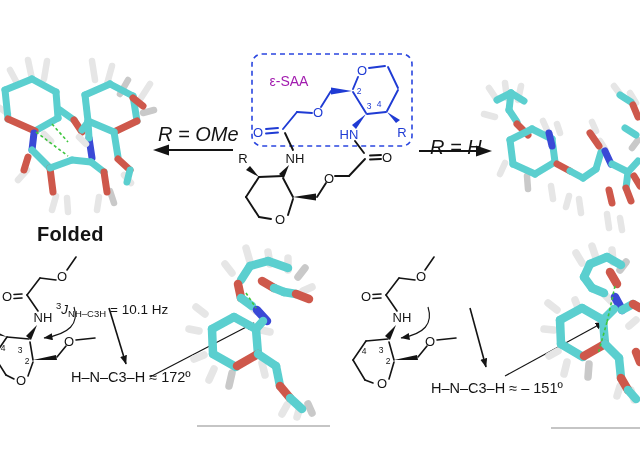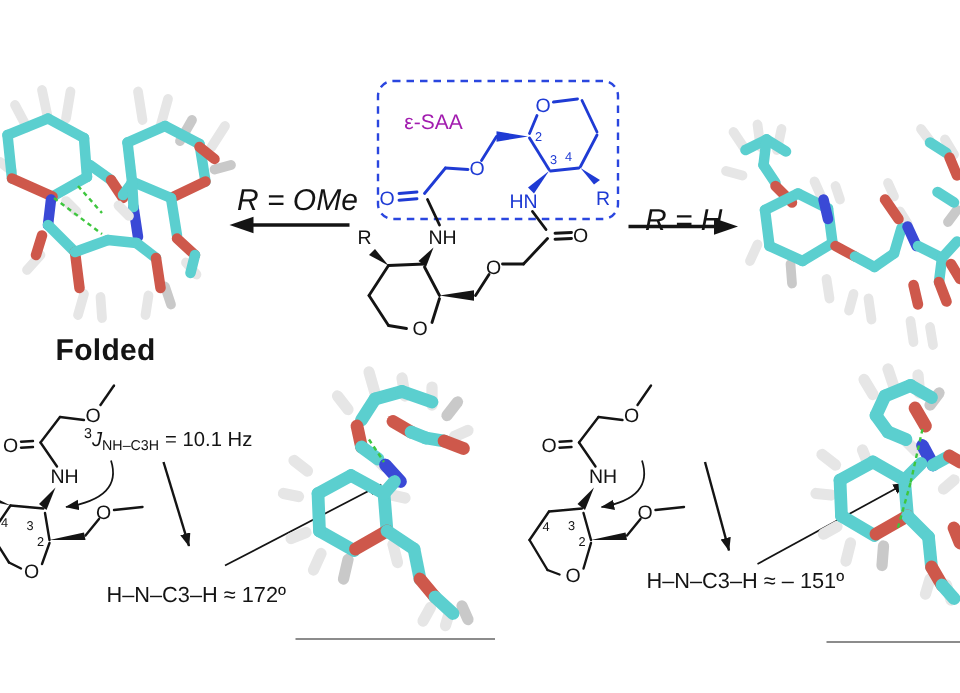--- a/index.html
+++ b/index.html
@@ -367,20 +367,20 @@
 
 <div class="lbl saa" style="left:256px;top:71px;">
   <span>ε-SAA</span>
 </div>
 
 <div class="lbl cond" style="left:158px;top:123px;width:78px;">R = OMe</div>
 <div class="lbl cond" style="left:430px;top:136px;width:46px;">R = H</div>
 
 <div class="lbl bigname" style="left:37px;top:223px;">Folded</div>
 
-<div class="lbl coupling" style="left:56px;top:284px;">
+<div class="lbl coupling" style="left:56px;top:300px;">
   <sup>3</sup><i>J</i><sub>NH–C3H</sub><span class="val">= 10.1 Hz</span>
 </div>
 
-<div class="lbl angle" style="left:71px;top:389px;">H–N–C3–H ≈ 172º</div>
+<div class="lbl angle" style="left:71px;top:369px;">H–N–C3–H ≈ 172º</div>
 <div class="lbl angle" style="left:431px;top:380px;text-align:right;">H–N–C3–H ≈ – 151º</div>
 
 </div>
 
 </body></html>

